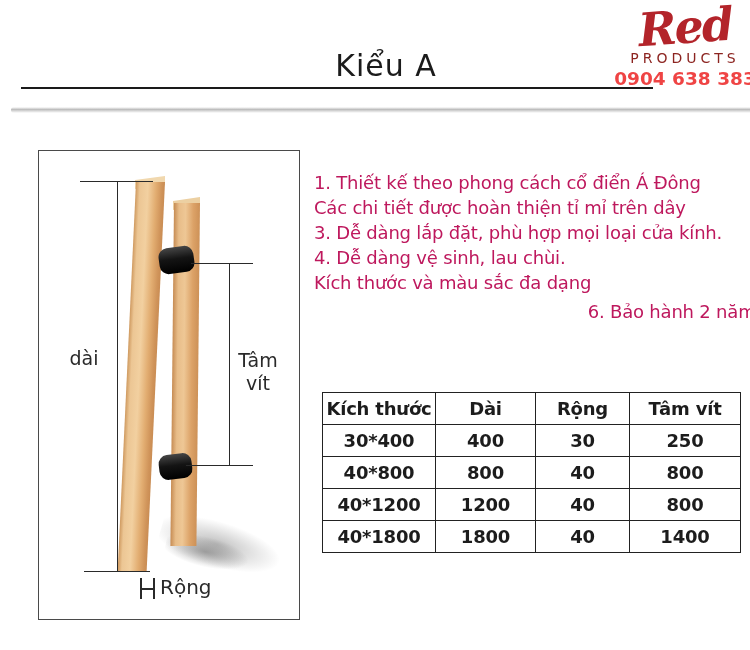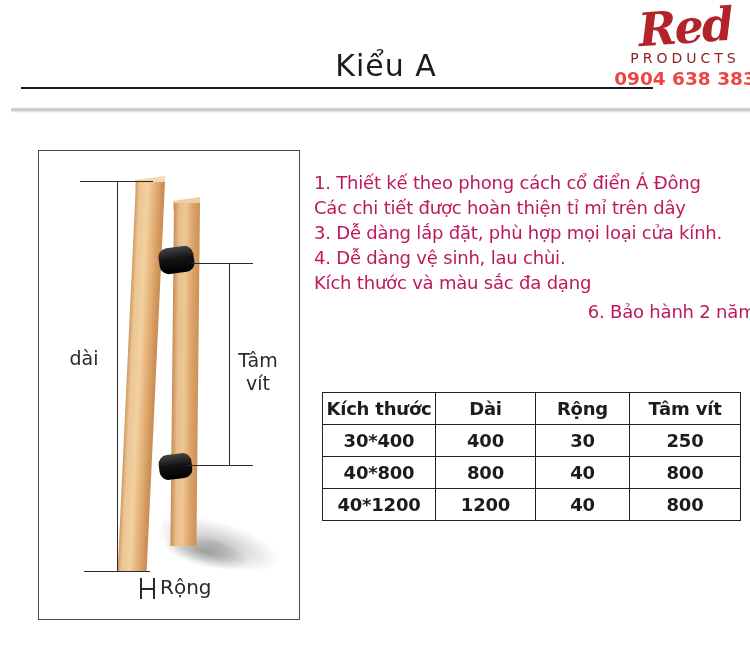--- a/index.html
+++ b/index.html
@@ -147,16 +147,22 @@
       <td>800</td>
       <td>40</td>
       <td>800</td>
     </tr>
     <tr>
       <td>40*1200</td>
       <td>1200</td>
       <td>40</td>
       <td>800</td>
     </tr>
+    <tr>
+      <td>40*1800</td>
+      <td>1800</td>
+      <td>40</td>
+      <td>1400</td>
+    </tr>
   </tbody>
     </table>
 
 </div>
 
 </body></html>

